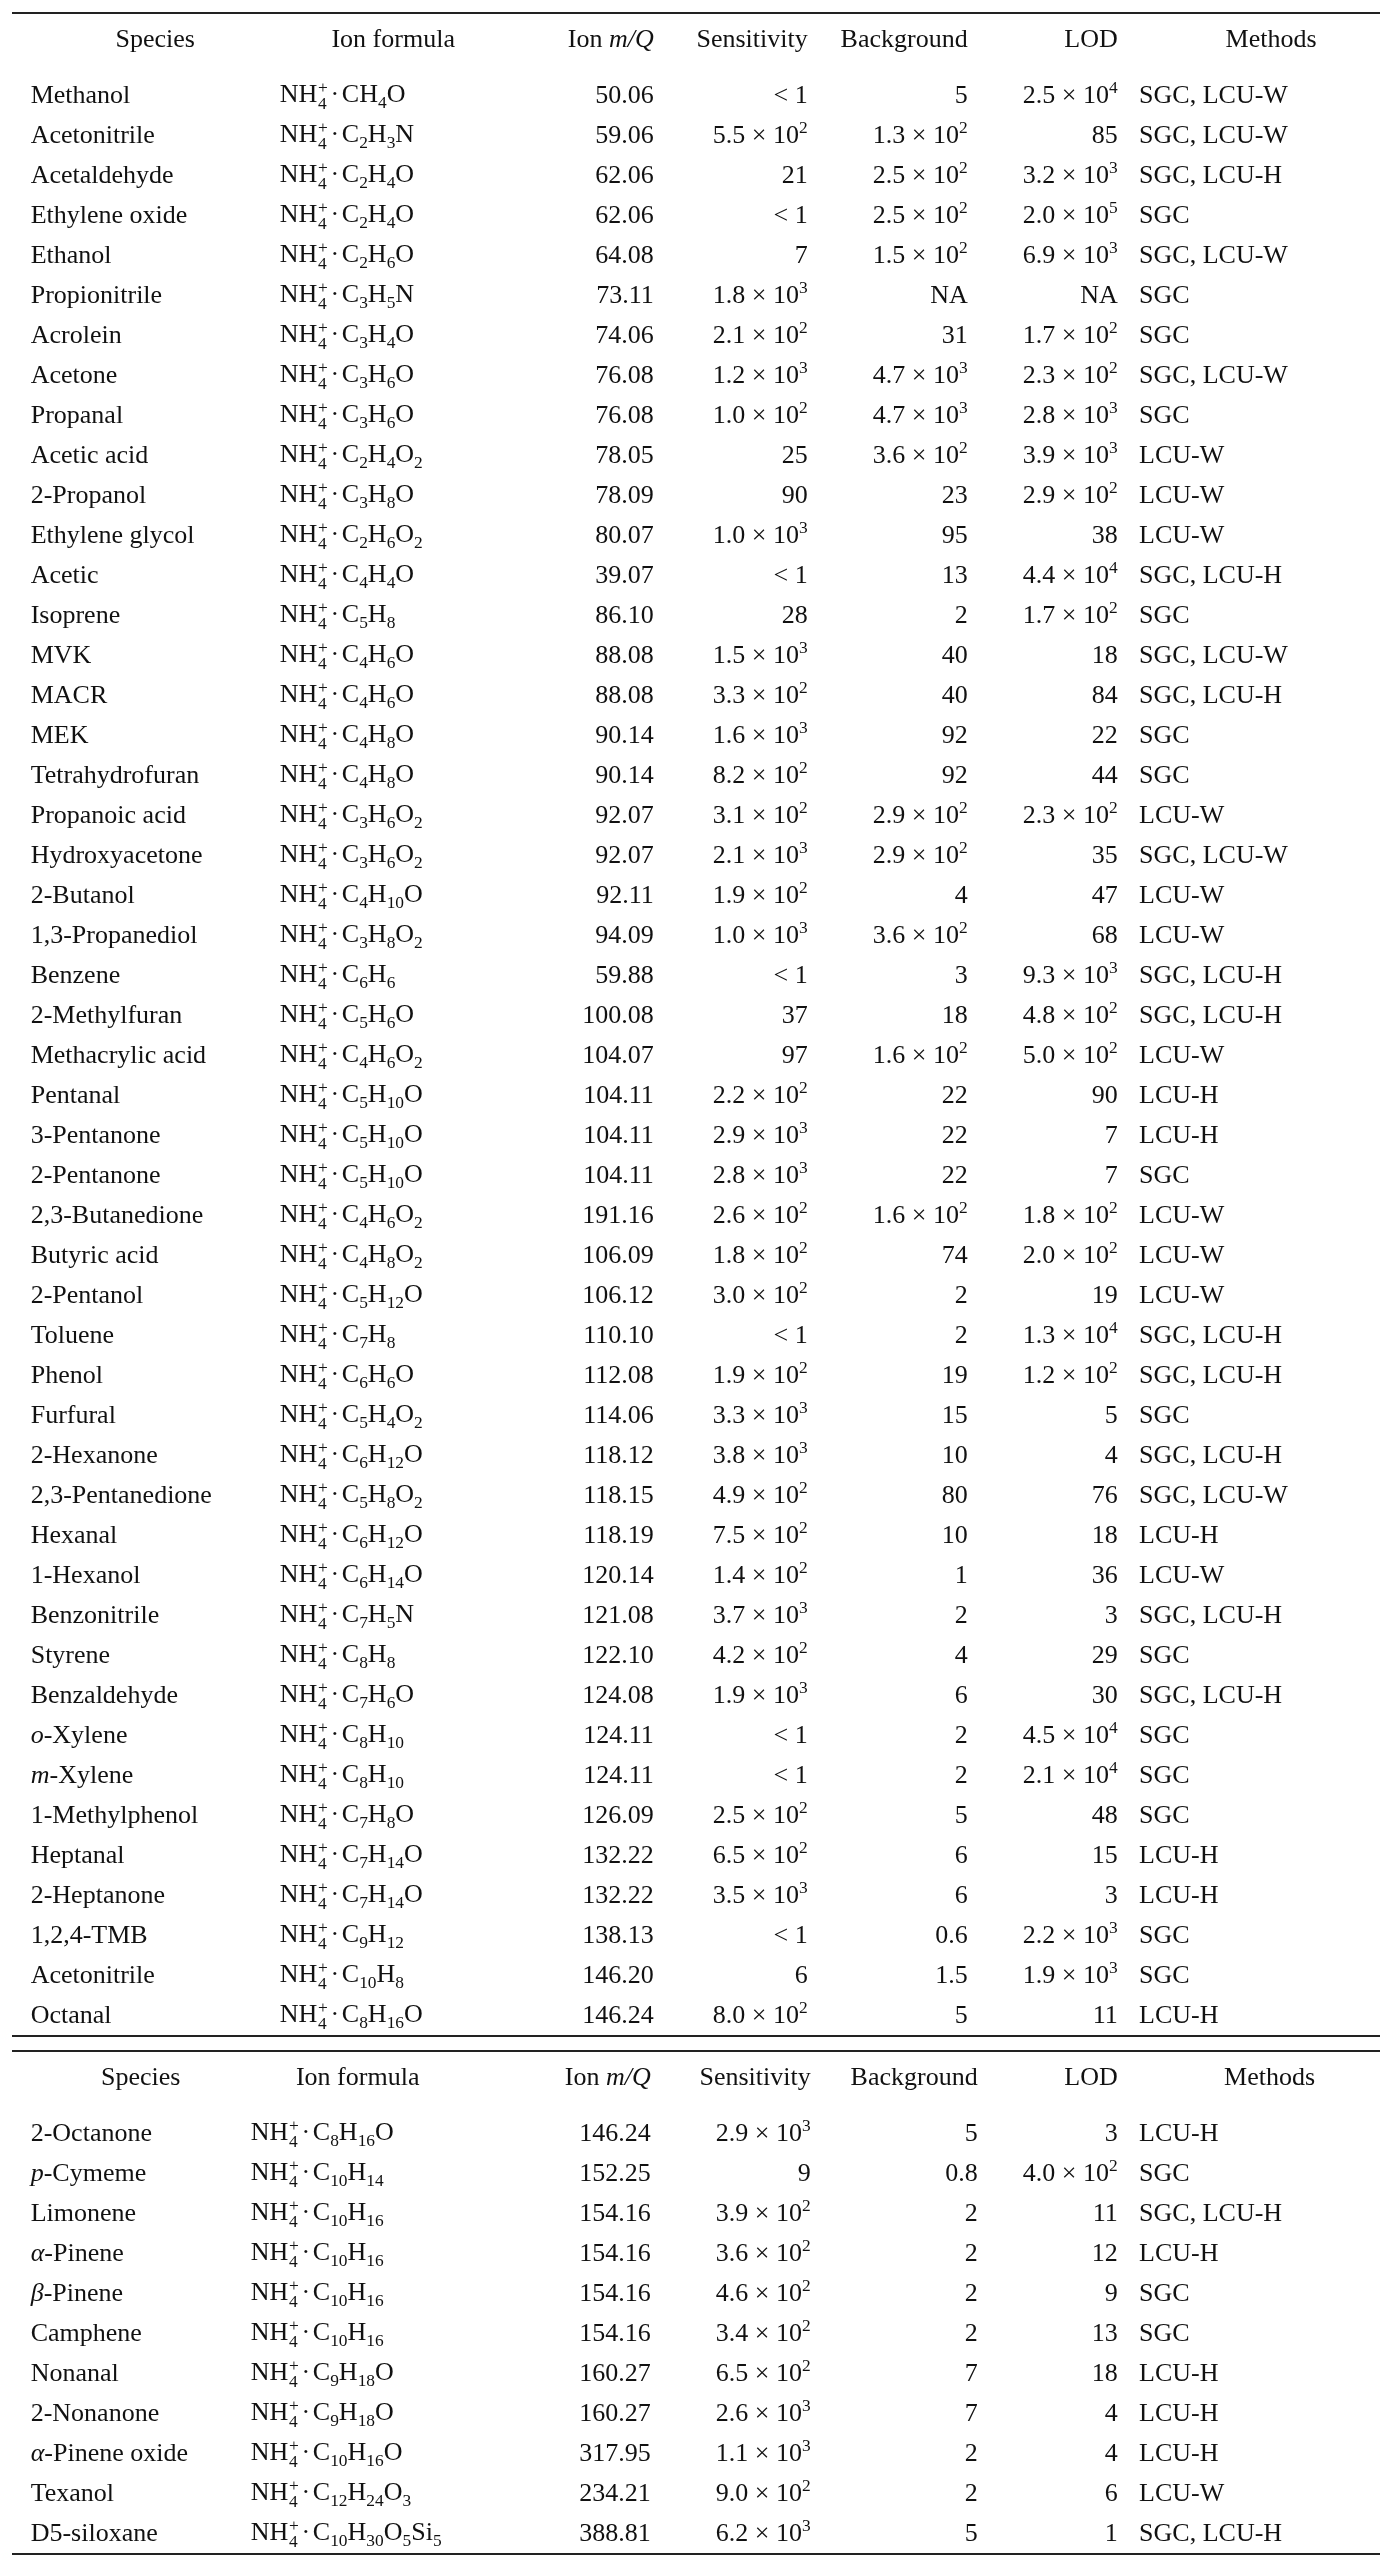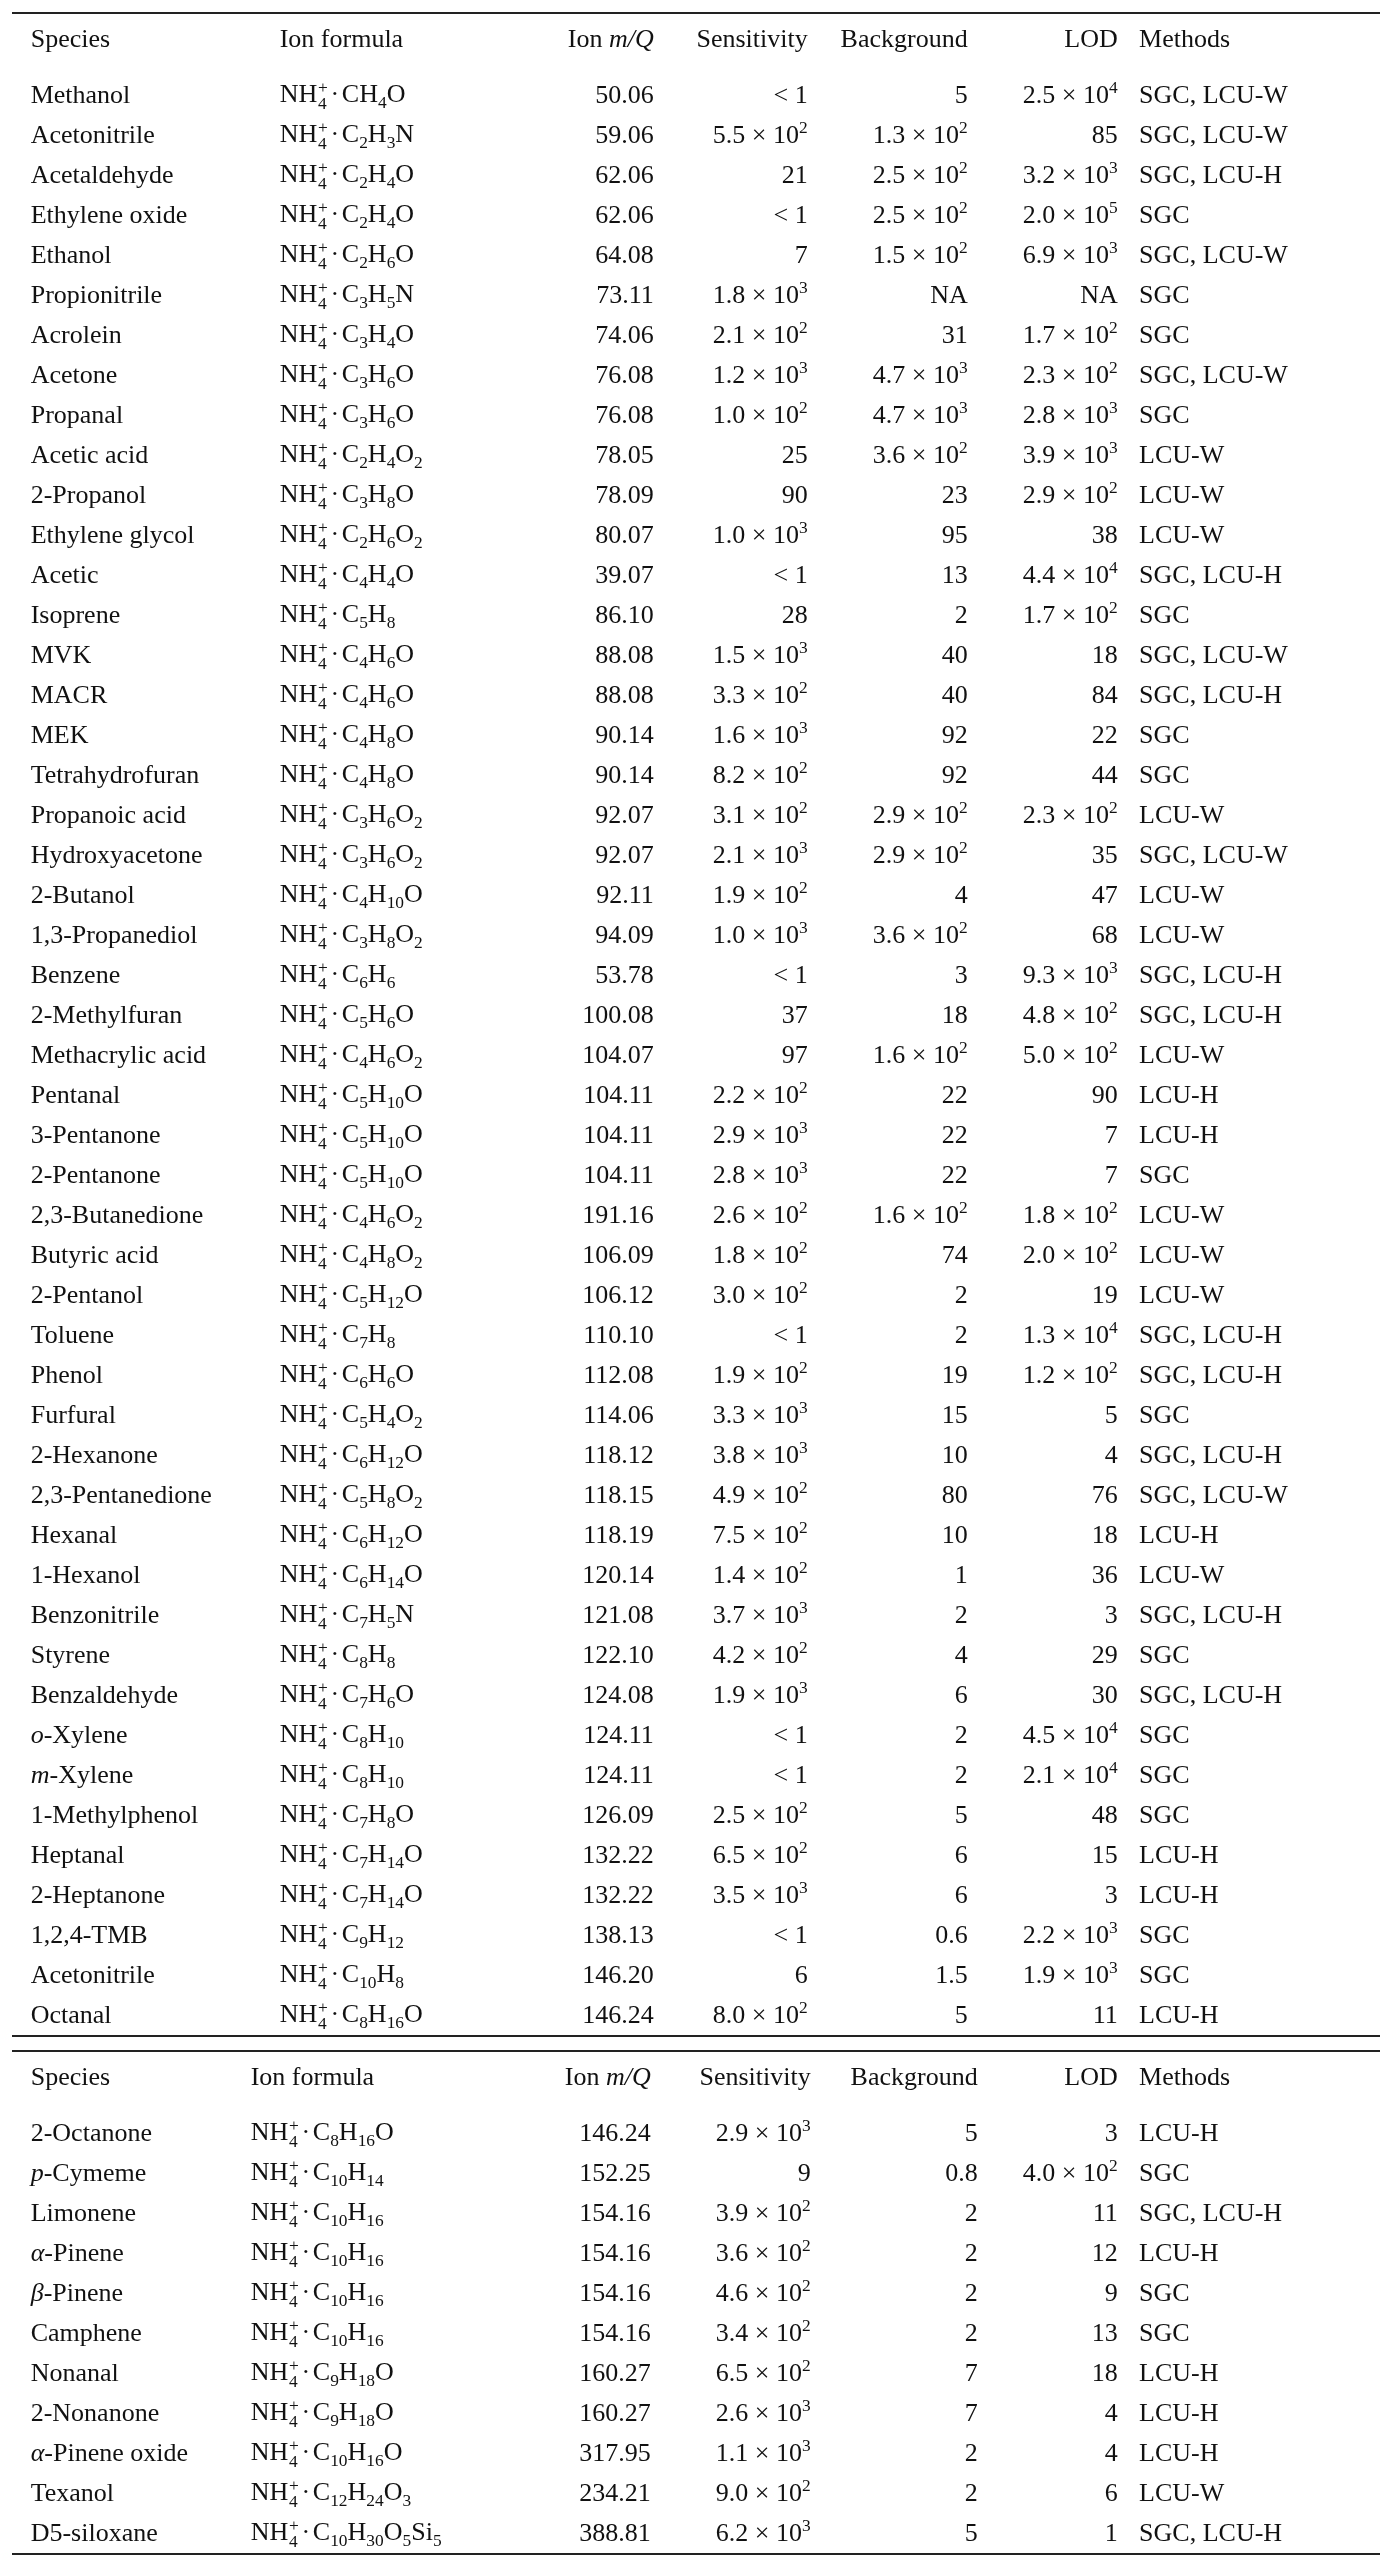--- a/index.html
+++ b/index.html
@@ -3,21 +3,21 @@
 <meta charset="utf-8">
 <style>
   html,body{margin:0;padding:0;background:#fff;}
   body{width:1381px;height:2576px;position:relative;overflow:hidden;
        font-family:"Liberation Serif","DejaVu Serif",serif;color:#111;}
   .tbl{position:absolute;left:12px;width:1370px;}
   .tbl1{top:12px;}
   .tbl2{top:2050px;}
   .rule{height:2px;background:#222;width:1370px;}
   table{border-collapse:collapse;width:1370px;table-layout:fixed;font-size:26px;}
-  th{font-weight:normal;text-align:left;height:49px;padding:0;white-space:nowrap;}
+  th{font-weight:normal;text-align:center;height:49px;padding:0;white-space:nowrap;}
   td{height:40px;padding:0;white-space:nowrap;vertical-align:middle;}
   .r{text-align:right;}
   tbody tr:first-child td{padding-top:12px;height:40px;}
   sup,sub{font-size:17.4px;line-height:0;}
   .nh4{display:inline-block;position:relative;}
   .nh4 .ss{display:inline-flex;flex-direction:column;vertical-align:middle;line-height:0.9;font-size:17.4px;margin-left:0.7px;}
   .dot{margin:0 2.7px;}
   .c1{width:249px;padding-left:18.7px!important;}
   .c2{width:227px;}
   .c3{width:147px;}
@@ -314,21 +314,21 @@
           <td class="c5 r">3.6 × 10<sup>2</sup></td>
           <td class="c6 r">68</td>
           <td class="c7">LCU-W</td>
         </tr>
         <tr>
           <td class="c1">Benzene</td>
           <td class="c2"><span class="nh4">NH<span class="ss">
                 <span>+</span>
                 <span>4</span>
               </span></span><span class="dot">·</span>C<sub>6</sub>H<sub>6</sub></td>
-          <td class="c3 r">53.78</td>
+          <td class="c3 r">59.88</td>
           <td class="c4 r">&lt; 1</td>
           <td class="c5 r">3</td>
           <td class="c6 r">9.3 × 10<sup>3</sup></td>
           <td class="c7">SGC, LCU-H</td>
         </tr>
         <tr>
           <td class="c1">2-Methylfuran</td>
           <td class="c2"><span class="nh4">NH<span class="ss">
                 <span>+</span>
                 <span>4</span>

